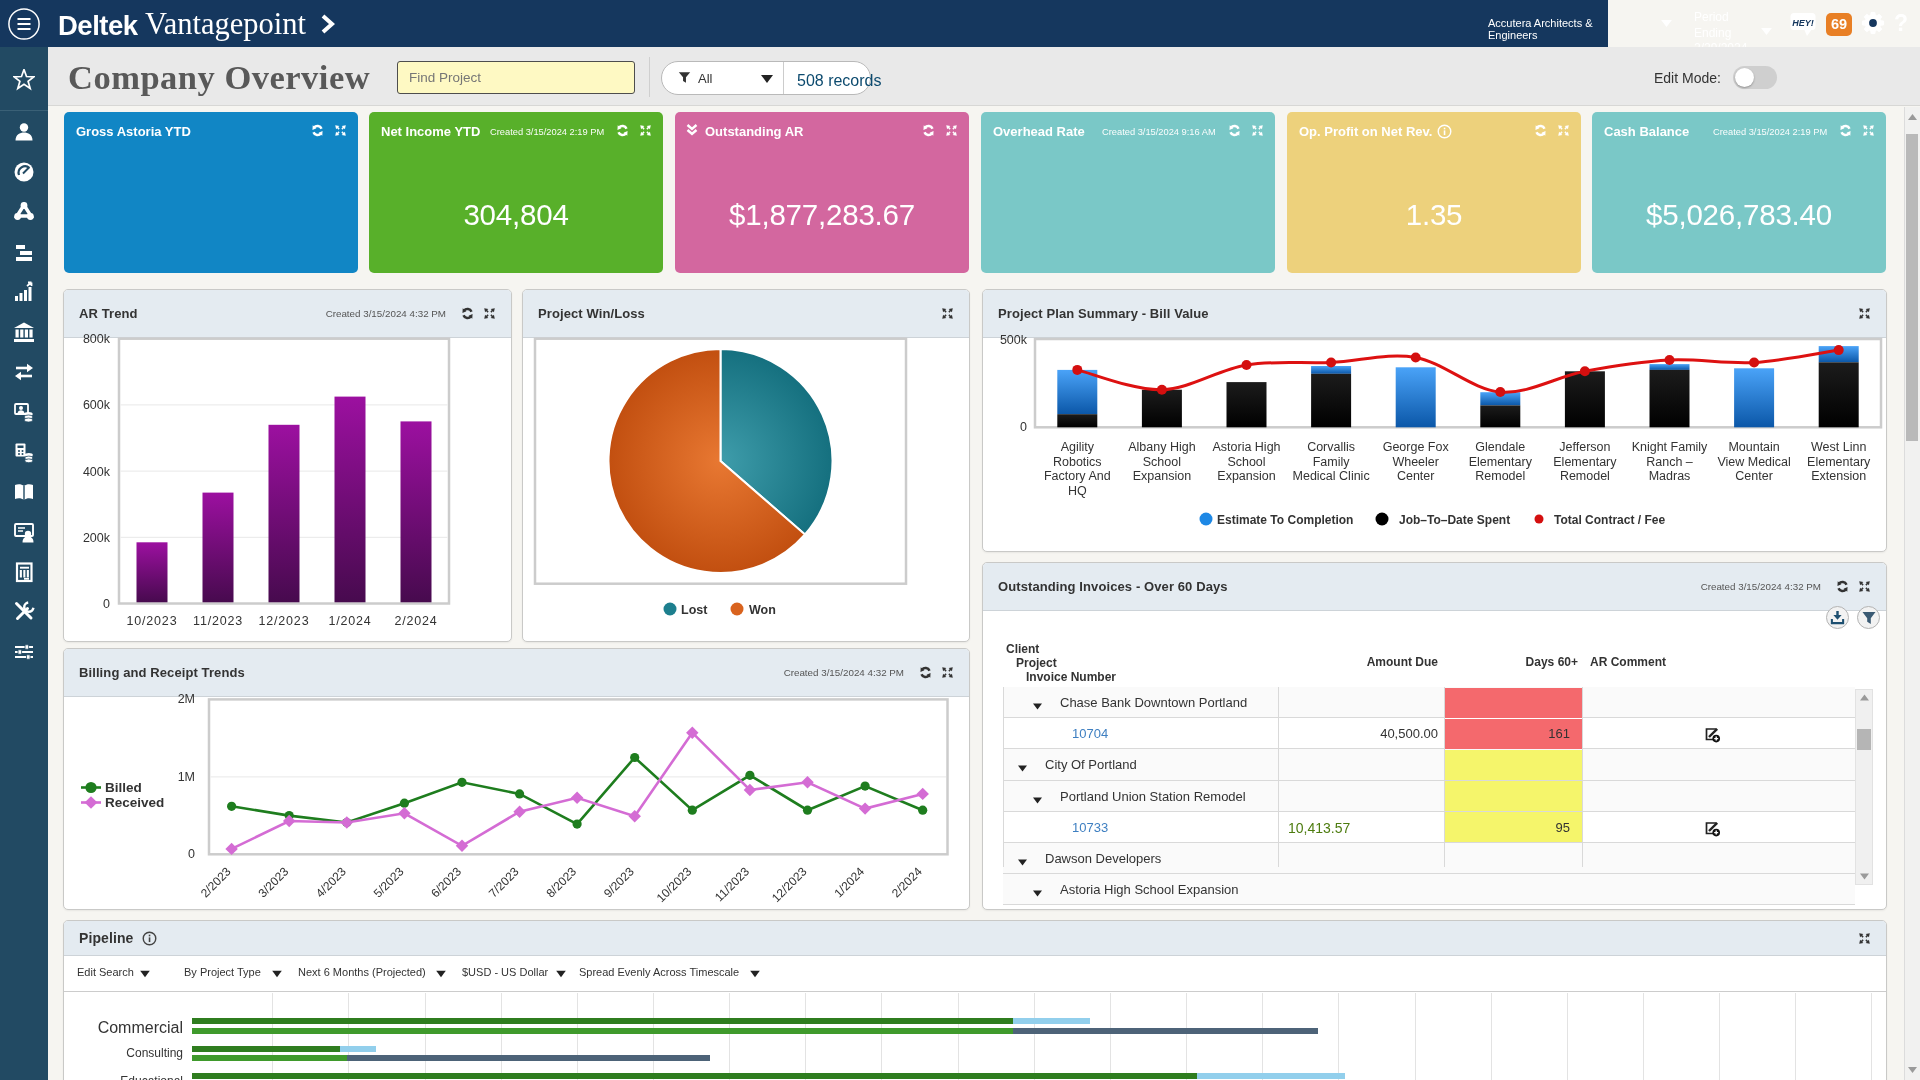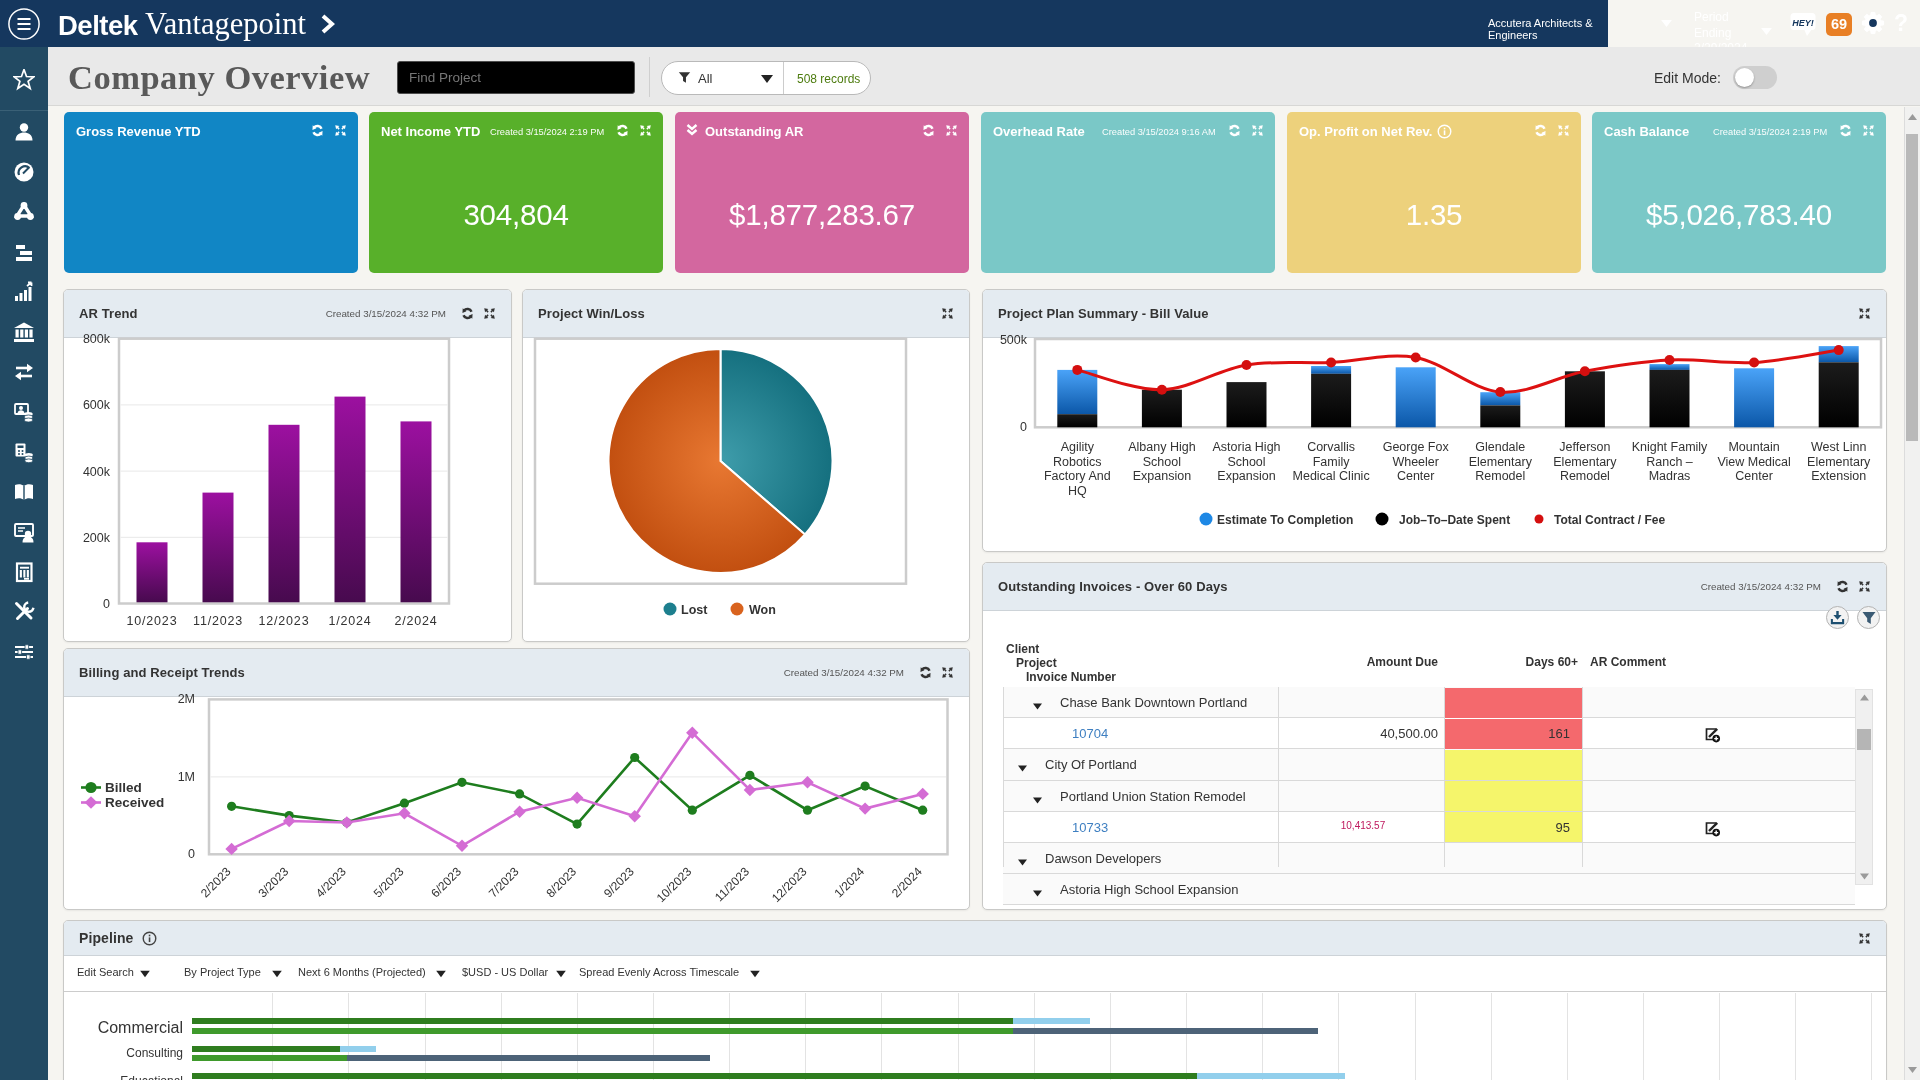--- a/index.html
+++ b/index.html
@@ -172,37 +172,37 @@
       <svg width="22" height="22" viewBox="0 0 22 22">
         <path d="M2 6 H20 M2 11 H20 M2 16 H20" stroke="#fff" stroke-width="2"></path>
         <rect x="12" y="3.8" width="3.6" height="4.4" rx="0.8" fill="#fff" stroke="#224a63" stroke-width="0.8"></rect>
         <rect x="5" y="8.8" width="3.6" height="4.4" rx="0.8" fill="#fff" stroke="#224a63" stroke-width="0.8"></rect>
         <rect x="13.5" y="13.8" width="3.6" height="4.4" rx="0.8" fill="#fff" stroke="#224a63" stroke-width="0.8"></rect>
       </svg>
     </div>
   </div>
 <div class="tbar"></div>
 <div class="abs" style="left:68px;top:58px;font-size:34.5px;font-weight:bold;color:#595959;font-family:'Liberation Serif',serif;letter-spacing:0.5px">Company Overview</div>
-<div class="abs" style="left:397px;top:61px;width:238px;height:33px;background:#000000;border:1px solid #4d4d4d;border-radius:3px;line-height:31px;padding-left:11px;font-size:13.5px;color:#767676">Find Project</div>
+<div class="abs" style="left:397px;top:61px;width:238px;height:33px;background:#fef9c3;border:1px solid #4d4d4d;border-radius:3px;line-height:31px;padding-left:11px;font-size:13.5px;color:#767676">Find Project</div>
 <div class="abs" style="left:649px;top:57px;width:1px;height:40px;background:#cfcfcf"></div>
 <div class="abs" style="left:661px;top:61px;width:210px;height:34px;background:#fff;border:1px solid #b9b9b9;border-radius:17px"></div>
 <svg class="abs" style="left:678px;top:71px" width="13" height="13" viewBox="0 0 16 16">
     <path d="M1 1.5 H15 L9.8 7.8 V14.5 L6.2 12.2 V7.8 Z" fill="#333"></path>
   </svg>
 <div class="abs" style="left:698px;top:71px;font-size:13px;color:#333">All</div>
 <svg class="abs" style="left:761px;top:74px" width="12" height="10" viewBox="0 0 12 10">
     <polygon points="0,1 12,1 6,9" fill="#222"></polygon>
   </svg>
 <div class="abs" style="left:783px;top:62px;width:1px;height:32px;background:#ccc"></div>
-<div class="abs" style="left:797px;top:72px;font-size:12px;color:#4d7c0f">508 records</div>
+<div class="abs" style="left:797px;top:72px;font-size:16px;color:#0c4a6e">508 records</div>
 <div class="abs" style="left:1654px;top:70px;font-size:14px;color:#333">Edit Mode:</div>
 <div class="abs" style="left:1733px;top:66px;width:44px;height:23px;background:#cfcfcf;border-radius:12px"></div>
 <div class="abs" style="left:1735px;top:68px;width:19px;height:19px;background:#fff;border-radius:50%;box-shadow:0 1px 2px rgba(0,0,0,0.3)"></div>
 <div class="kpi" style="left:64px;top:112px;width:294px;height:161px;background:#1186c5">
-    <div class="kt" style="left:12px">Gross Revenue YTD</div>
+    <div class="kt" style="left:12px">Gross Astoria YTD</div>
     <div class="abs" style="right:34px;top:12px">
       <svg width="13" height="13" viewBox="0 0 16 16">
 <path d="M12.9 5.9 A5.3 5.3 0 0 0 3.7 4.6" fill="none" stroke="#fff" stroke-width="3.1"></path>
 <path d="M3.1 10.1 A5.3 5.3 0 0 0 12.3 11.4" fill="none" stroke="#fff" stroke-width="3.1"></path>
 <polygon points="2.1,1.6 1.8,7.3 6.6,5.2" fill="#fff"></polygon>
 <polygon points="13.9,14.4 14.2,8.7 9.4,10.8" fill="#fff"></polygon>
 </svg>
     </div>
     <div class="abs" style="right:11px;top:12px">
       <svg width="13" height="13" viewBox="0 0 16 16">
@@ -578,21 +578,21 @@
     <div class="abs" style="left:62px;top:194.4px;font-size:13px;color:#333">City Of Portland</div>
     <div class="abs" style="left:461.5px;top:186.9px;width:137px;height:30.2px;background:#f5f56b"></div>
     <div class="abs" style="left:20px;top:217.6px;width:852px;height:31.2px;border-bottom:1px solid #d9d9d9;background:#fafafa"></div>
     <div class="abs" style="left:50px;top:226.6px"><svg width="9" height="7" viewBox="0 0 9 7" style="display:inline-block">
         <polygon points="0,0.5 9,0.5 4.5,6.5" fill="#222"></polygon>
       </svg></div>
     <div class="abs" style="left:77px;top:225.6px;font-size:13px;color:#333">Portland Union Station Remodel</div>
     <div class="abs" style="left:461.5px;top:218.1px;width:137px;height:30.2px;background:#f5f56b"></div>
     <div class="abs" style="left:20px;top:248.8px;width:852px;height:31.2px;border-bottom:1px solid #d9d9d9;background:#fff"></div>
     <div class="abs" style="left:89px;top:256.8px;font-size:13px;color:#3e7fc1">10733</div>
-    <div class="abs" style="left:305px;top:256.8px;width:150px;text-align:center;font-size:10px;color:#be185d">10,413.57</div>
+    <div class="abs" style="left:305px;top:256.8px;width:150px;text-align:left;font-size:14px;color:#4d7c0f">10,413.57</div>
     <div class="abs" style="left:461.5px;top:249.3px;width:137px;height:30.2px;background:#f5f56b"></div>
     <div class="abs" style="left:455px;top:256.8px;width:132px;text-align:right;font-size:13px;color:#333">95</div>
     <div class="abs" style="left:721px;top:256.8px">
       <svg width="17" height="17" viewBox="0 0 17 17">
         <path d="M12 3 H2.5 V13.5 H12 V10" fill="none" stroke="#222" stroke-width="1.7"></path>
         <path d="M5 11 L13.2 2.8" stroke="#222" stroke-width="2.4"></path>
         <circle cx="12.2" cy="12.6" r="3.8" fill="#111"></circle>
         <path d="M12.2 10.6 V14.6 M10.2 12.6 H14.2" stroke="#fff" stroke-width="1.4"></path>
       </svg>
     </div>

